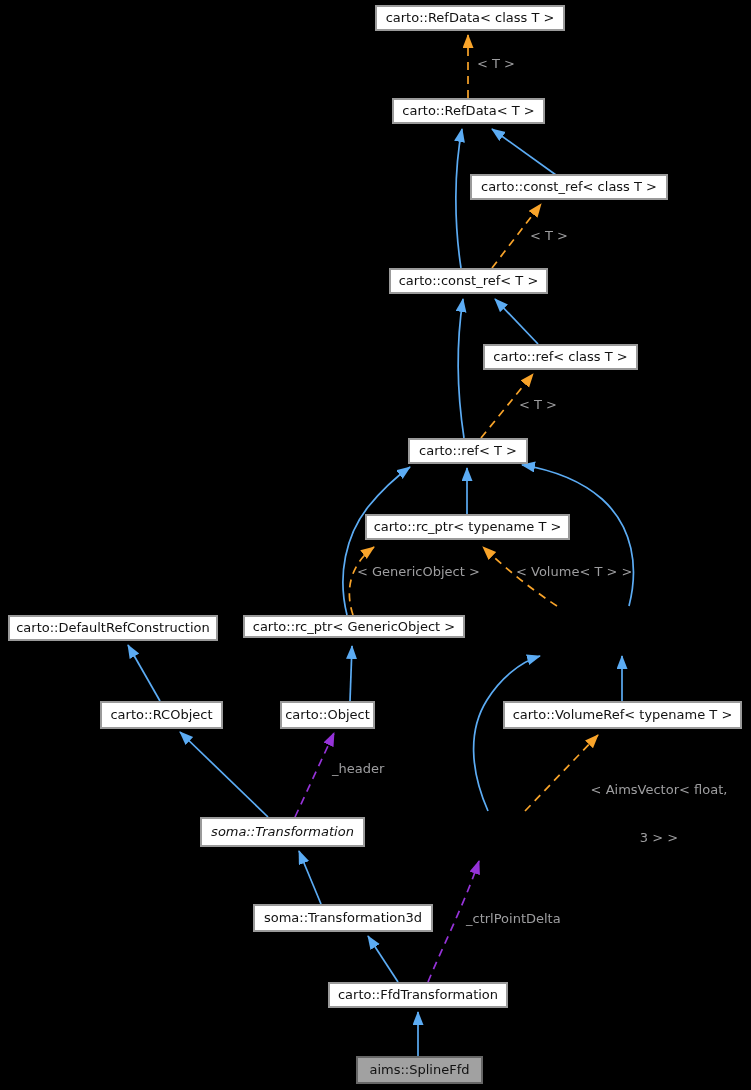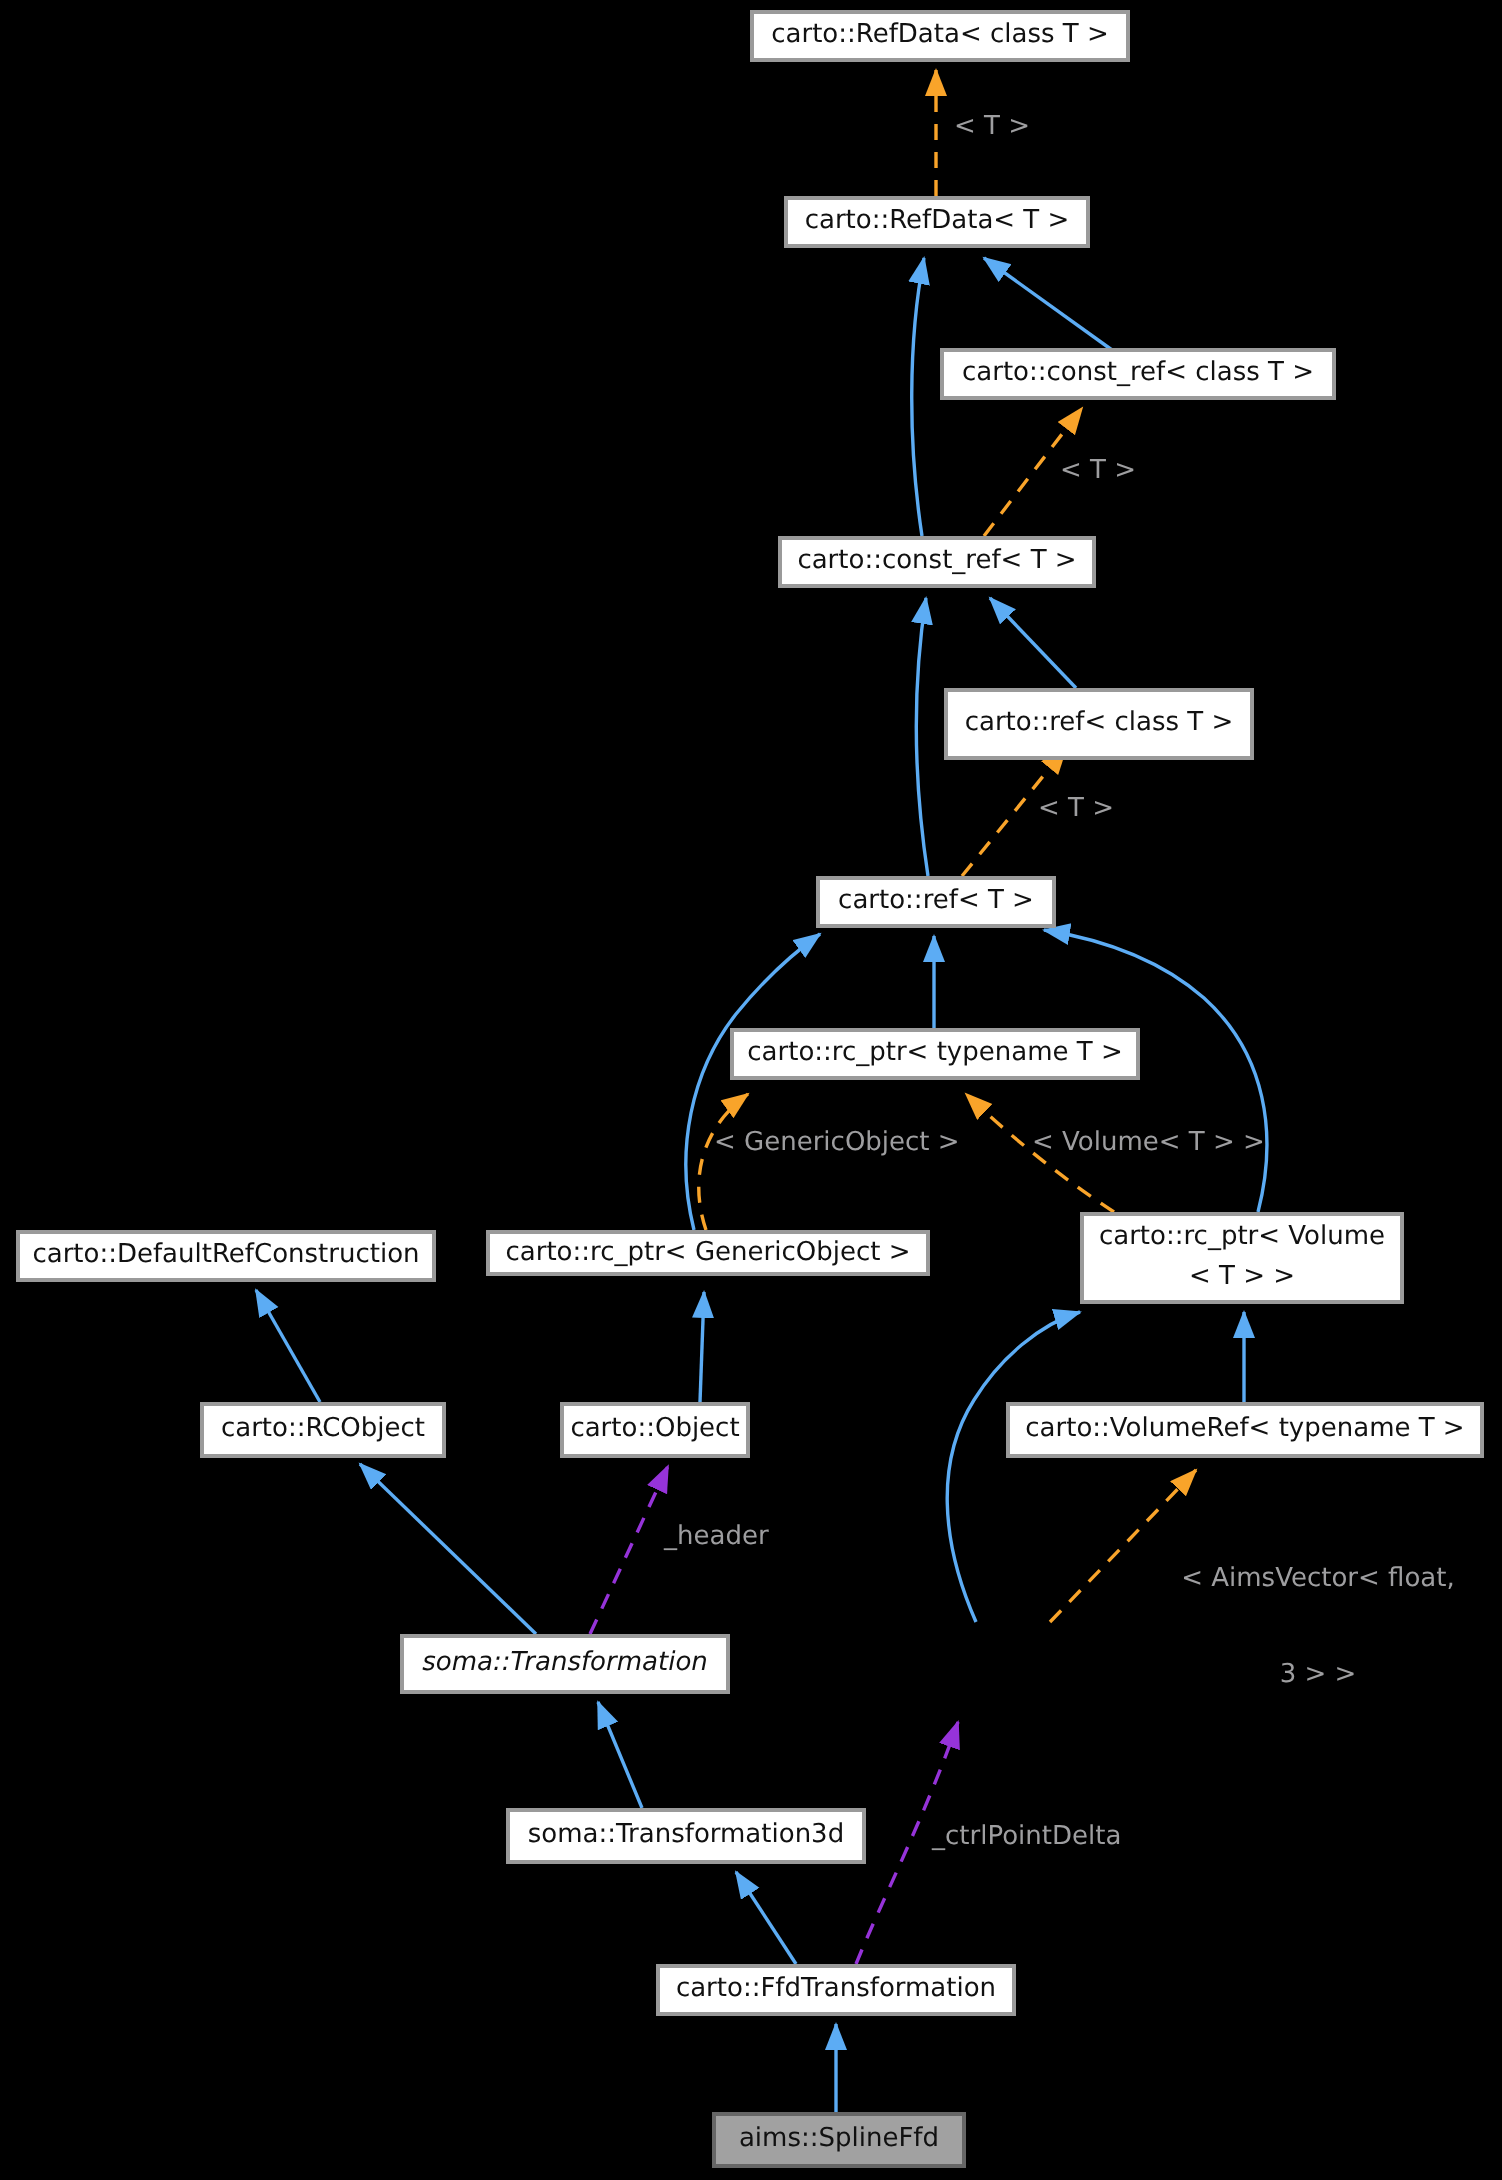--- a/index.html
+++ b/index.html
@@ -69,29 +69,25 @@
     <path class="e e-tmpl" marker-end="url(#arr-tmpl)" d="M 525,811 L 598,735"></path>
 
     <path class="e e-use" marker-end="url(#arr-use)" d="M 295,817 L 334,733"></path>
     <path class="e e-use" marker-end="url(#arr-use)" d="M 428,982 C 441,950 463,907 479,861"></path>
   </svg>
 
   <div class="node" style="left:375px;top:5px;width:190px;height:26px;"><span>carto::RefData&lt; class T &gt;</span></div>
   <div class="node" style="left:392px;top:98px;width:153px;height:26px;"><span>carto::RefData&lt; T &gt;</span></div>
   <div class="node" style="left:470px;top:174px;width:198px;height:26px;"><span>carto::const_ref&lt; class T &gt;</span></div>
   <div class="node" style="left:389px;top:268px;width:159px;height:26px;"><span>carto::const_ref&lt; T &gt;</span></div>
-  <div class="node" style="left:472px;top:344px;width:155px;height:36px;"><span>carto::ref&lt; class T &gt;</span></div>
+  <div class="node" style="left:483px;top:344px;width:155px;height:26px;"><span>carto::ref&lt; class T &gt;</span></div>
   <div class="node" style="left:408px;top:438px;width:120px;height:26px;"><span>carto::ref&lt; T &gt;</span></div>
   <div class="node" style="left:365px;top:514px;width:205px;height:26px;"><span>carto::rc_ptr&lt; typename T &gt;</span></div>
   <div class="node" style="left:8px;top:615px;width:210px;height:26px;"><span>carto::DefaultRefConstruction</span></div>
   <div class="node" style="left:243px;top:615px;width:222px;height:23px;"><span>carto::rc_ptr&lt; GenericObject &gt;</span></div>
-  <div class="node" style="left:540px;top:606px;width:162px;height:46px;">
-    <span>carto::rc_ptr&lt; Volume</span>
-    <span>&lt; T &gt; &gt;</span>
-  </div>
   <div class="node" style="left:100px;top:701px;width:123px;height:28px;"><span>carto::RCObject</span></div>
   <div class="node" style="left:280px;top:701px;width:95px;height:28px;"><span>carto::Object</span></div>
   <div class="node" style="left:503px;top:701px;width:239px;height:28px;"><span>carto::VolumeRef&lt; typename T &gt;</span></div>
   <div class="node" style="left:200px;top:817px;width:165px;height:30px;font-style:italic;"><span>soma::Transformation</span></div>
   <div class="node" style="left:253px;top:904px;width:180px;height:28px;"><span>soma::Transformation3d</span></div>
   <div class="node" style="left:328px;top:982px;width:180px;height:26px;"><span>carto::FfdTransformation</span></div>
   <div class="node hl" style="left:356px;top:1056px;width:127px;height:28px;"><span>aims::SplineFfd</span></div>
 
   <span class="elabel" style="left:477px;top:56px;">&lt; T &gt;</span>
   <span class="elabel" style="left:530px;top:228px;">&lt; T &gt;</span>

